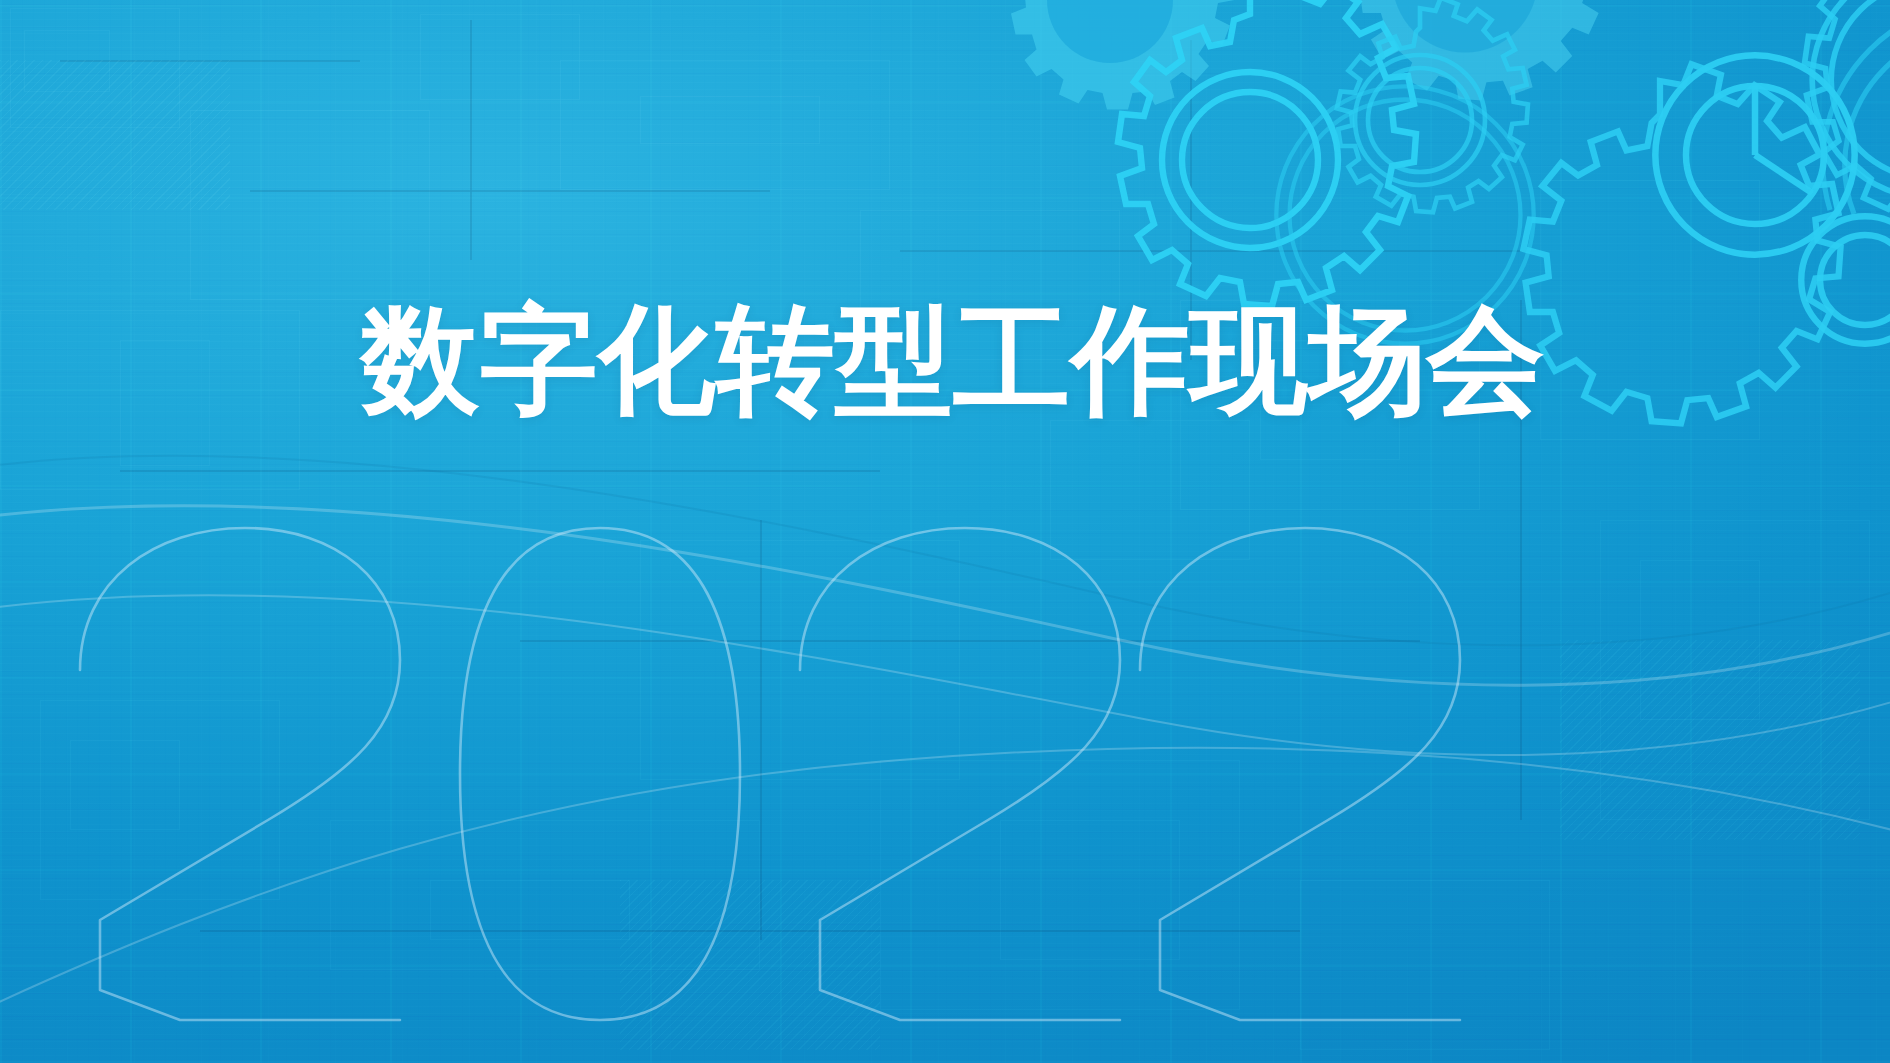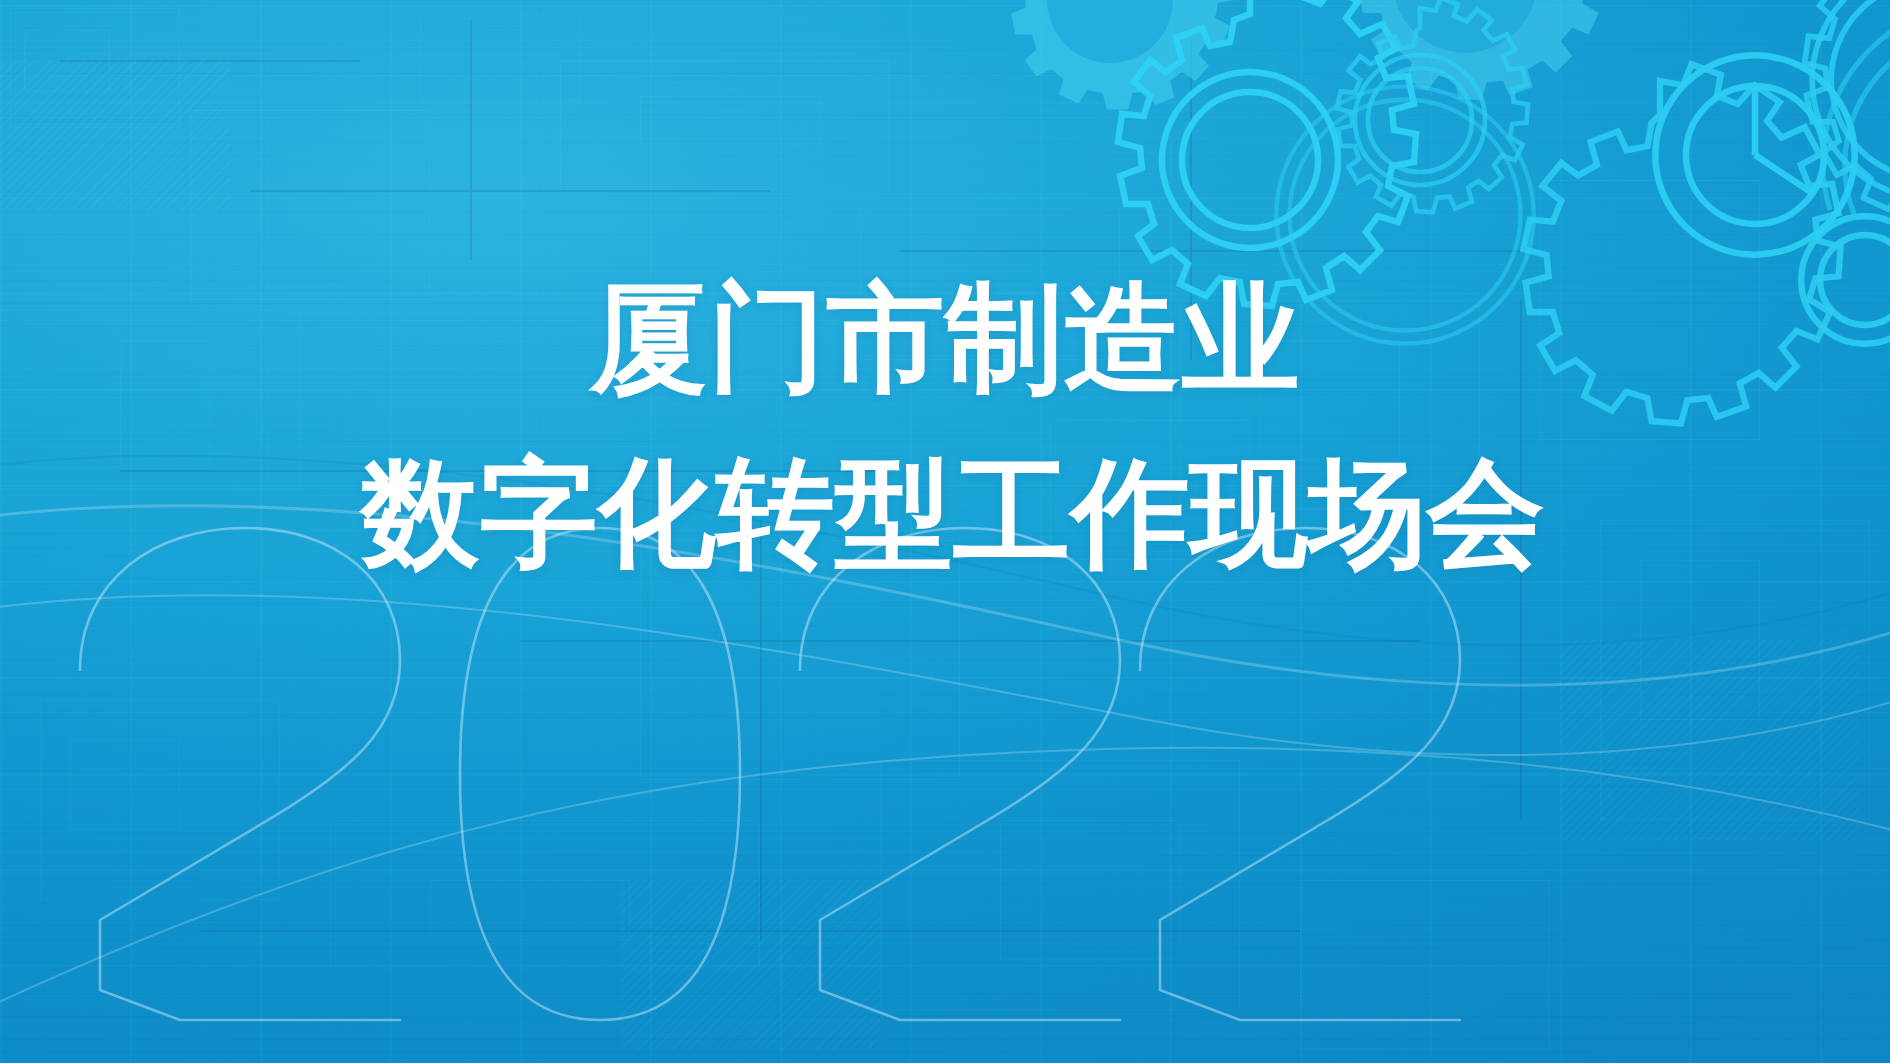--- a/index.html
+++ b/index.html
@@ -264,17 +264,16 @@
         <path d="M740,150 C740,60 815,8 905,8 C998,8 1060,62 1060,140
                  C1060,208 1012,250 928,300 L760,400 L760,470 L840,500 L1060,500"></path>
 
         <path d="M1080,150 C1080,60 1155,8 1245,8 C1338,8 1400,62 1400,140
                  C1400,208 1352,250 1268,300 L1100,400 L1100,470 L1180,500 L1400,500"></path>
       </g>
     </svg>
   </div>
 
   <h1 class="title">
-    <span class="l1">厦门市制造业</span>
     <span class="l2">数字化转型工作现场会</span>
   </h1>
 
 </div>
 
 </body></html>

